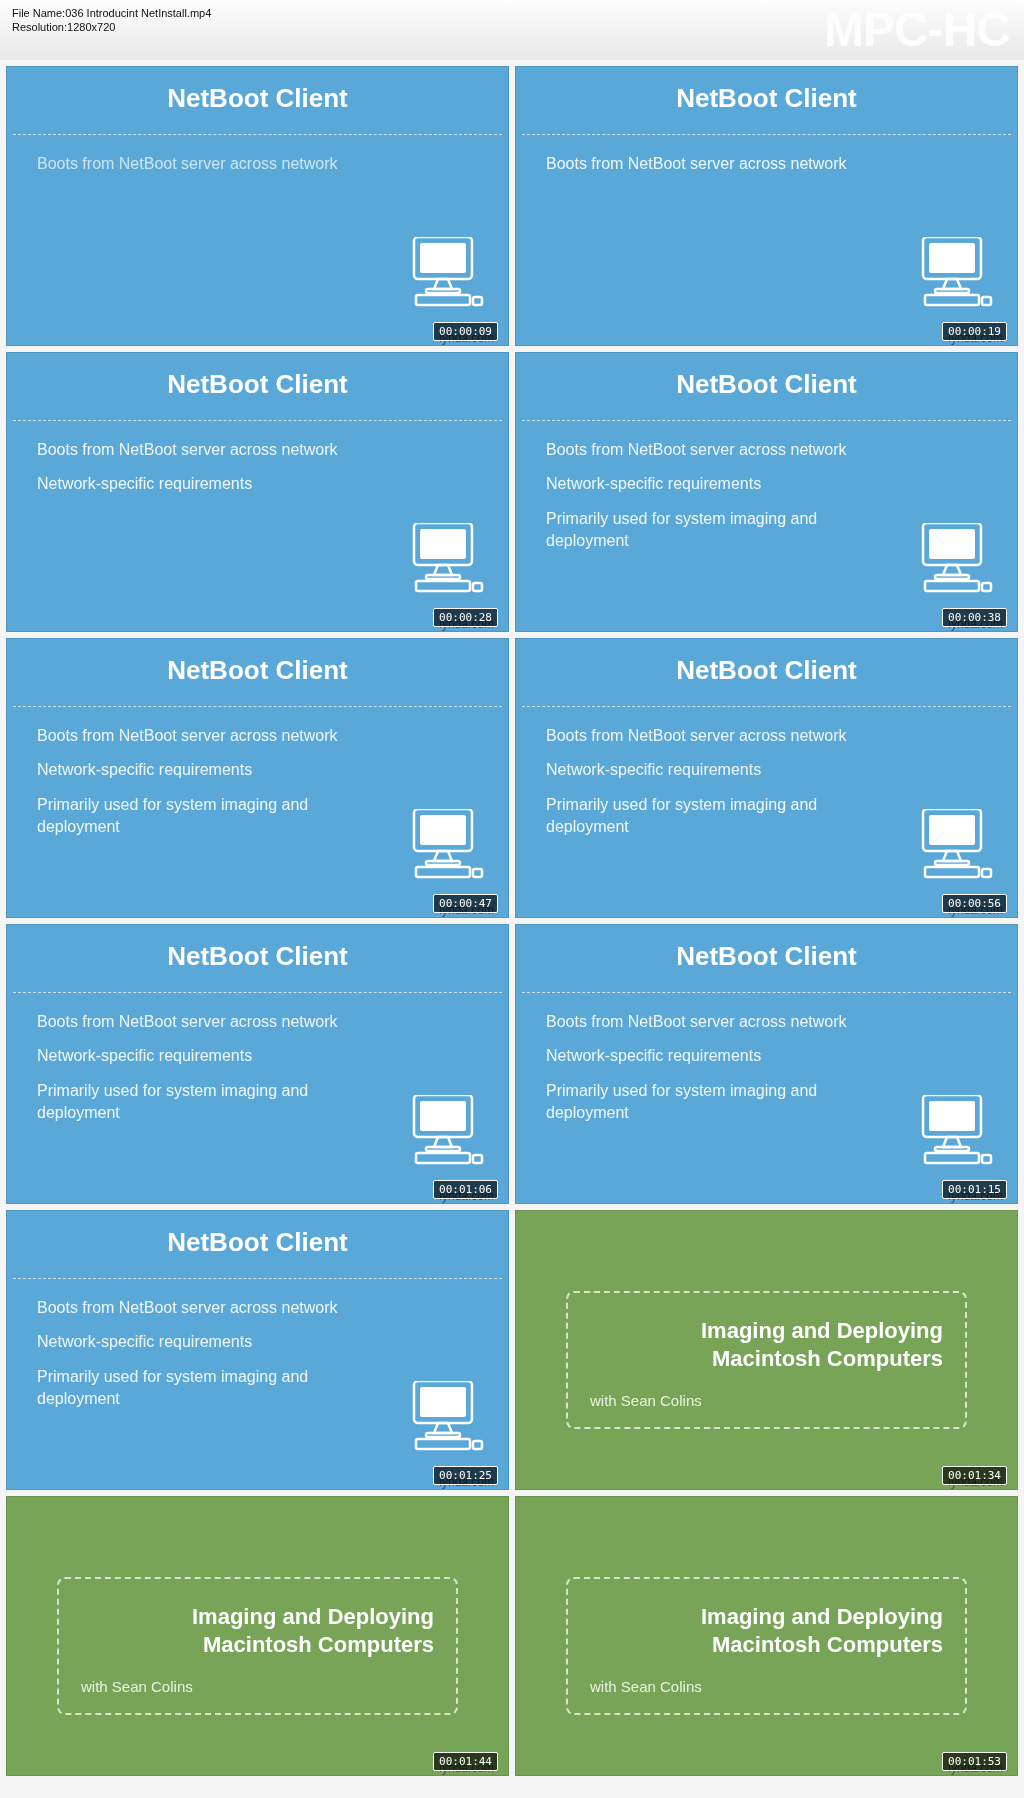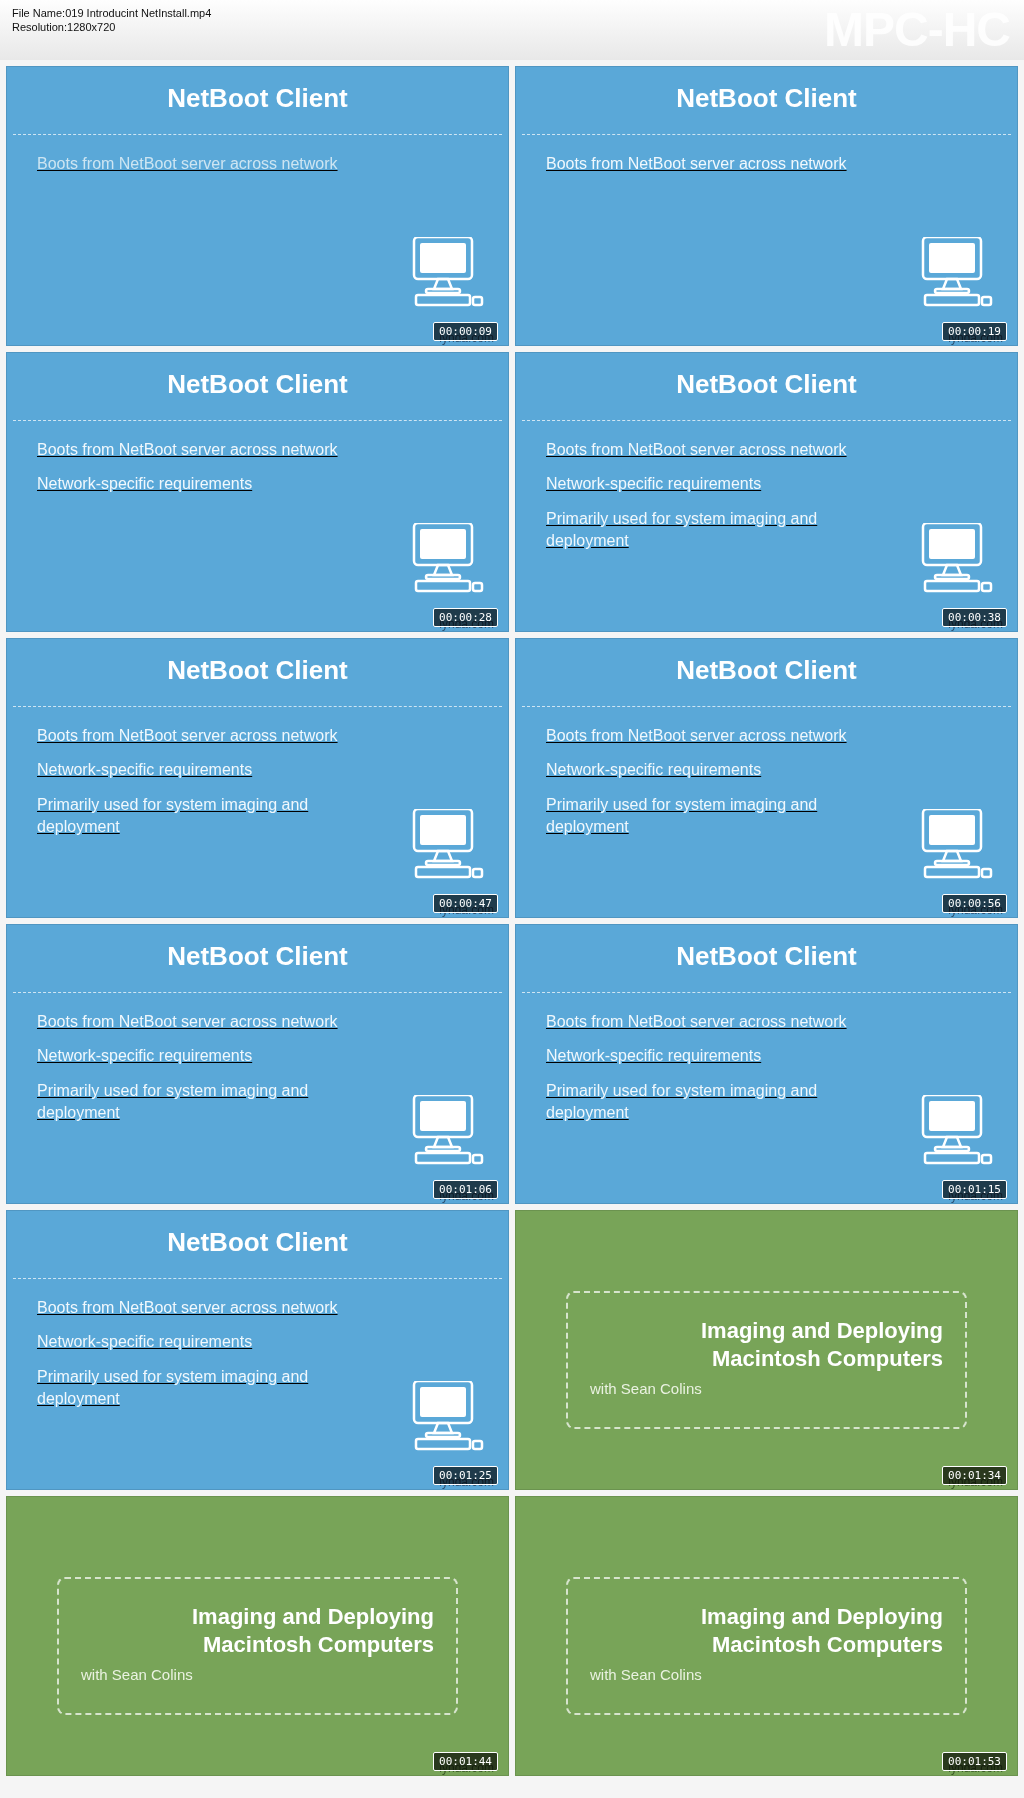--- a/index.html
+++ b/index.html
@@ -7,40 +7,40 @@
 .header { position: relative; background: linear-gradient(to bottom, #fefefe, #e8e8e8); padding: 6px 12px 4px; height: 60px; }
 .meta { font-size: 11px; color: #111; line-height: 1.3; }
 .meta-row { display: flex; align-items: flex-end; }
 .watermark { position: absolute; right: 14px; top: 2px; font-size: 48px; font-weight: 700; color: rgba(255,255,255,0.85); letter-spacing: -1px; user-select: none; }
 .grid { display: grid; grid-template-columns: 1fr 1fr; gap: 6px; padding: 6px; }
 .thumb { position: relative; height: 280px; border: 1px solid rgba(0,0,0,0.1); overflow: hidden; }
 .thumb.blue { background: #5aa8d8; }
 .thumb.green { background: #78a458; }
 .title-band { text-align: center; padding: 16px 0 20px; border-bottom: 1px dashed rgba(255,255,255,0.7); margin: 0 6px; }
 .title-txt { color: #fff; font-weight: 700; font-size: 26px; }
-.bullets { padding: 18px 30px 0; text-decoration: underline; }
+.bullets { padding: 18px 30px 0; }
 .bullet { color: #f0f8fd; font-size: 16px; line-height: 1.4; margin-bottom: 12px; max-width: 330px; }
 .bullet.dim { color: #cde5f2; }
 .computer-icon { position: absolute; right: 24px; bottom: 34px; }
 .brand { position: absolute; right: 14px; bottom: 0; color: #2c5070; font-size: 12px; }
 .timestamp { position: absolute; right: 10px; bottom: 4px; background: rgba(0,0,0,0.65); color: #fff; font-size: 11px; padding: 2px 5px; border-radius: 2px; border: 1px solid #fff; font-family: monospace; }
 .green-card { position: absolute; left: 50px; top: 80px; right: 50px; bottom: 60px; border: 2px dashed rgba(255,255,255,0.7); border-radius: 8px; padding: 24px 22px; }
 .green-title { color: #fff; font-size: 22px; font-weight: 700; line-height: 1.25; text-align: right; }
-.green-sub { color: #eaf2e1; font-size: 15px; margin-top: 8px; }
+.green-sub { color: #eaf2e1; font-size: 15px; margin-top: 20px; }
 .green .brand { color: #3c5a27; }
 </style>
 </head>
 <body>
 
 <div class="header">
   <div class="watermark">MPC-HC</div>
   <div class="meta">
     <div class="meta-row">
         <span>File Name: </span>
-        <span>019 Introducint NetInstall.mp4</span>
+        <span>036 Introducint NetInstall.mp4</span>
       </div>
     <div class="meta-row">
         <span>Resolution: </span>
         <span>1280x720</span>
       </div>
   </div>
 </div>
 
 <div class="grid" id="grid">
     <div class="thumb blue">

